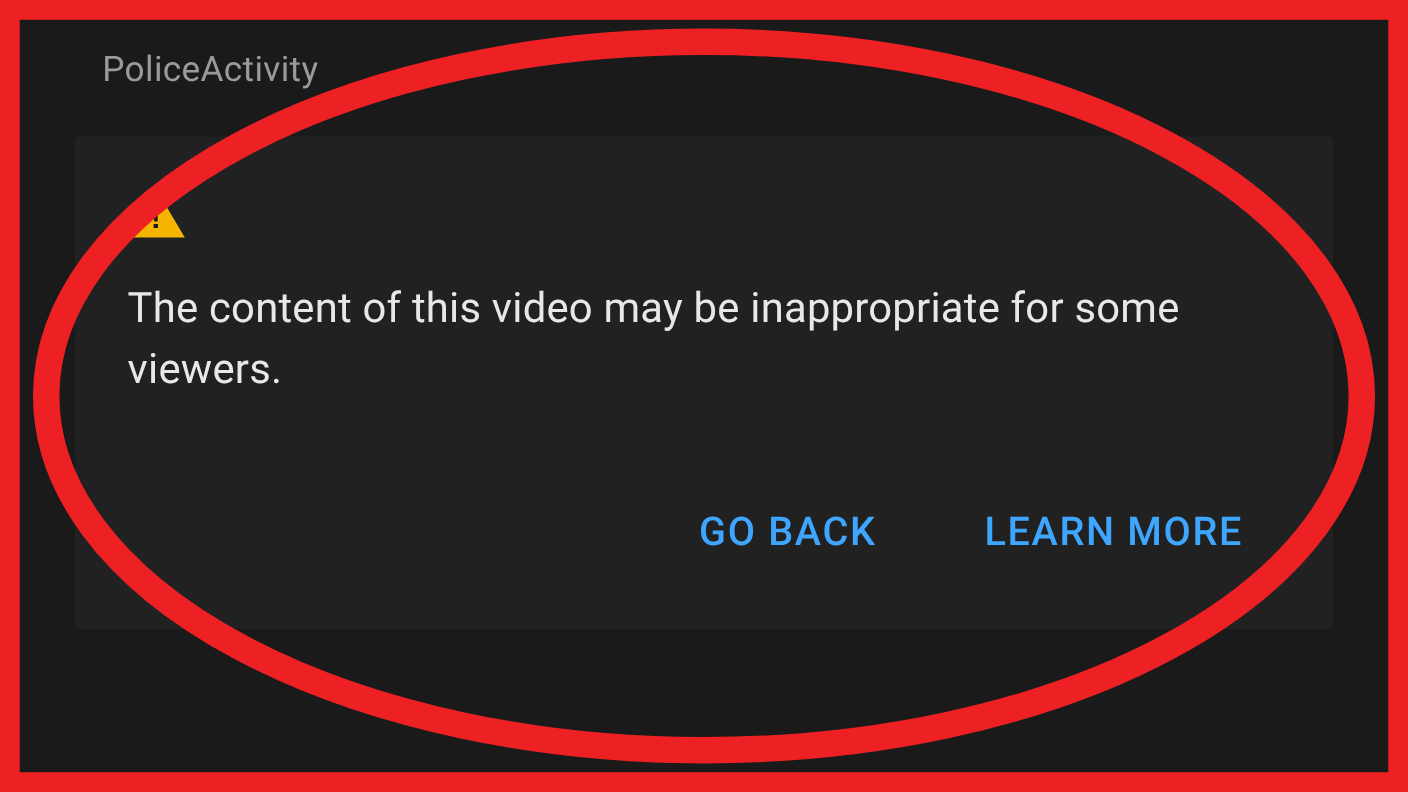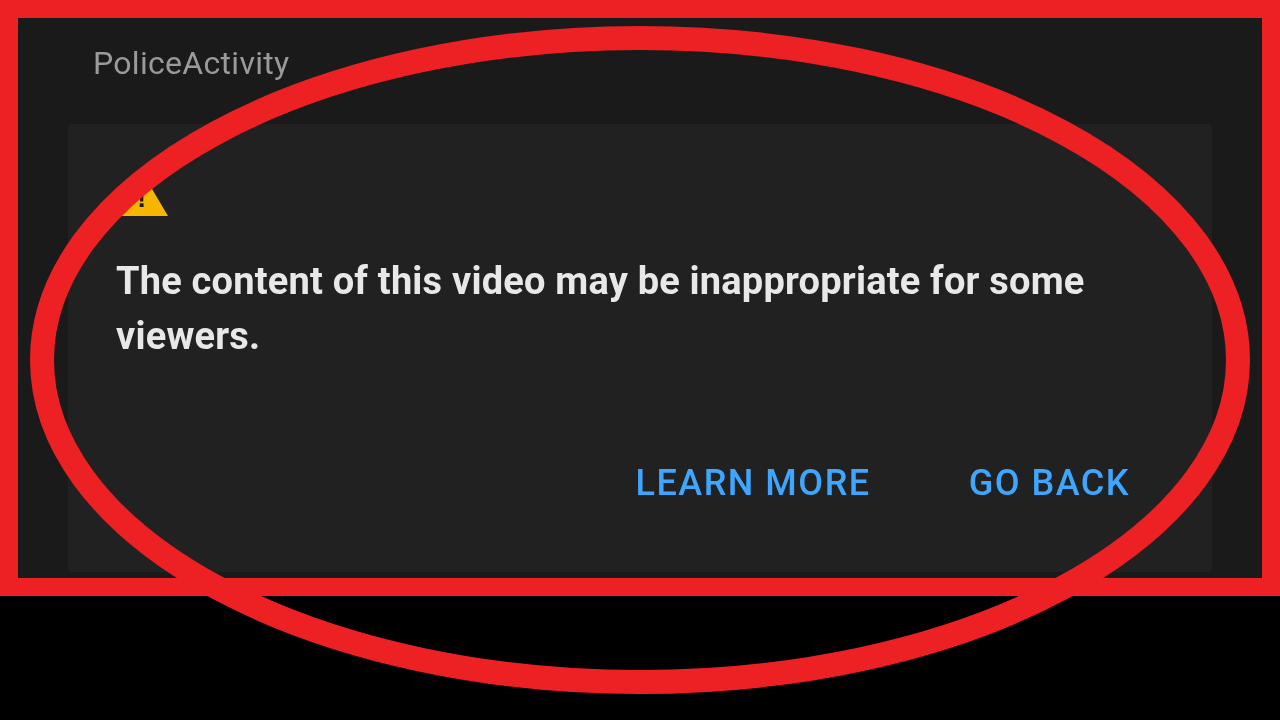--- a/index.html
+++ b/index.html
@@ -13,21 +13,21 @@
       background: #000;
       font-family: Roboto, Arial, sans-serif;
       position: relative;
       overflow: hidden;
     }
     .outer-frame {
       position: absolute;
       top: 0;
       left: 0;
       width: 1280px;
-      height: 596px;
+      height: 720px;
       border: 18px solid #ed2024;
       background: #1a1a1a;
     }
     .content-area {
       position: relative;
       width: 100%;
       height: 100%;
       padding: 20px 40px 30px 40px;
     }
     .channel-name {
@@ -72,21 +72,21 @@
     }
     .warning-title {
       color: #ffffff;
       font-size: 44px;
       font-weight: 500;
       letter-spacing: 0.2px;
     }
     .warning-description {
       color: #e8e8e8;
       font-size: 38px;
-      font-weight: 700;
+      font-weight: 400;
       margin-top: 38px;
       line-height: 1.45;
       letter-spacing: 0.2px;
     }
     .button-row {
       display: flex;
       justify-content: flex-end;
       gap: 90px;
       margin-top: 90px;
       padding-right: 30px;
@@ -119,22 +119,22 @@
   <div class="content-area">
 
     <div class="channel-name">PoliceActivity</div>
 
     <div class="warning-card">
       <div class="warning-header">
         <div class="warning-triangle"></div>
       </div>
       <div class="warning-description">The content of this video may be inappropriate for some viewers.</div>
       <div class="button-row">
+        <button class="action-button">GO BACK</button>
         <button class="action-button">LEARN MORE</button>
-        <button class="action-button">GO BACK</button>
       </div>
     </div>
 
   </div>
 </div>
 
 <svg class="highlight-ellipse" viewBox="0 0 1244 684">
   <ellipse cx="622" cy="342" rx="598" ry="322" fill="none" stroke="#ed2024" stroke-width="24"></ellipse>
 </svg>
 

